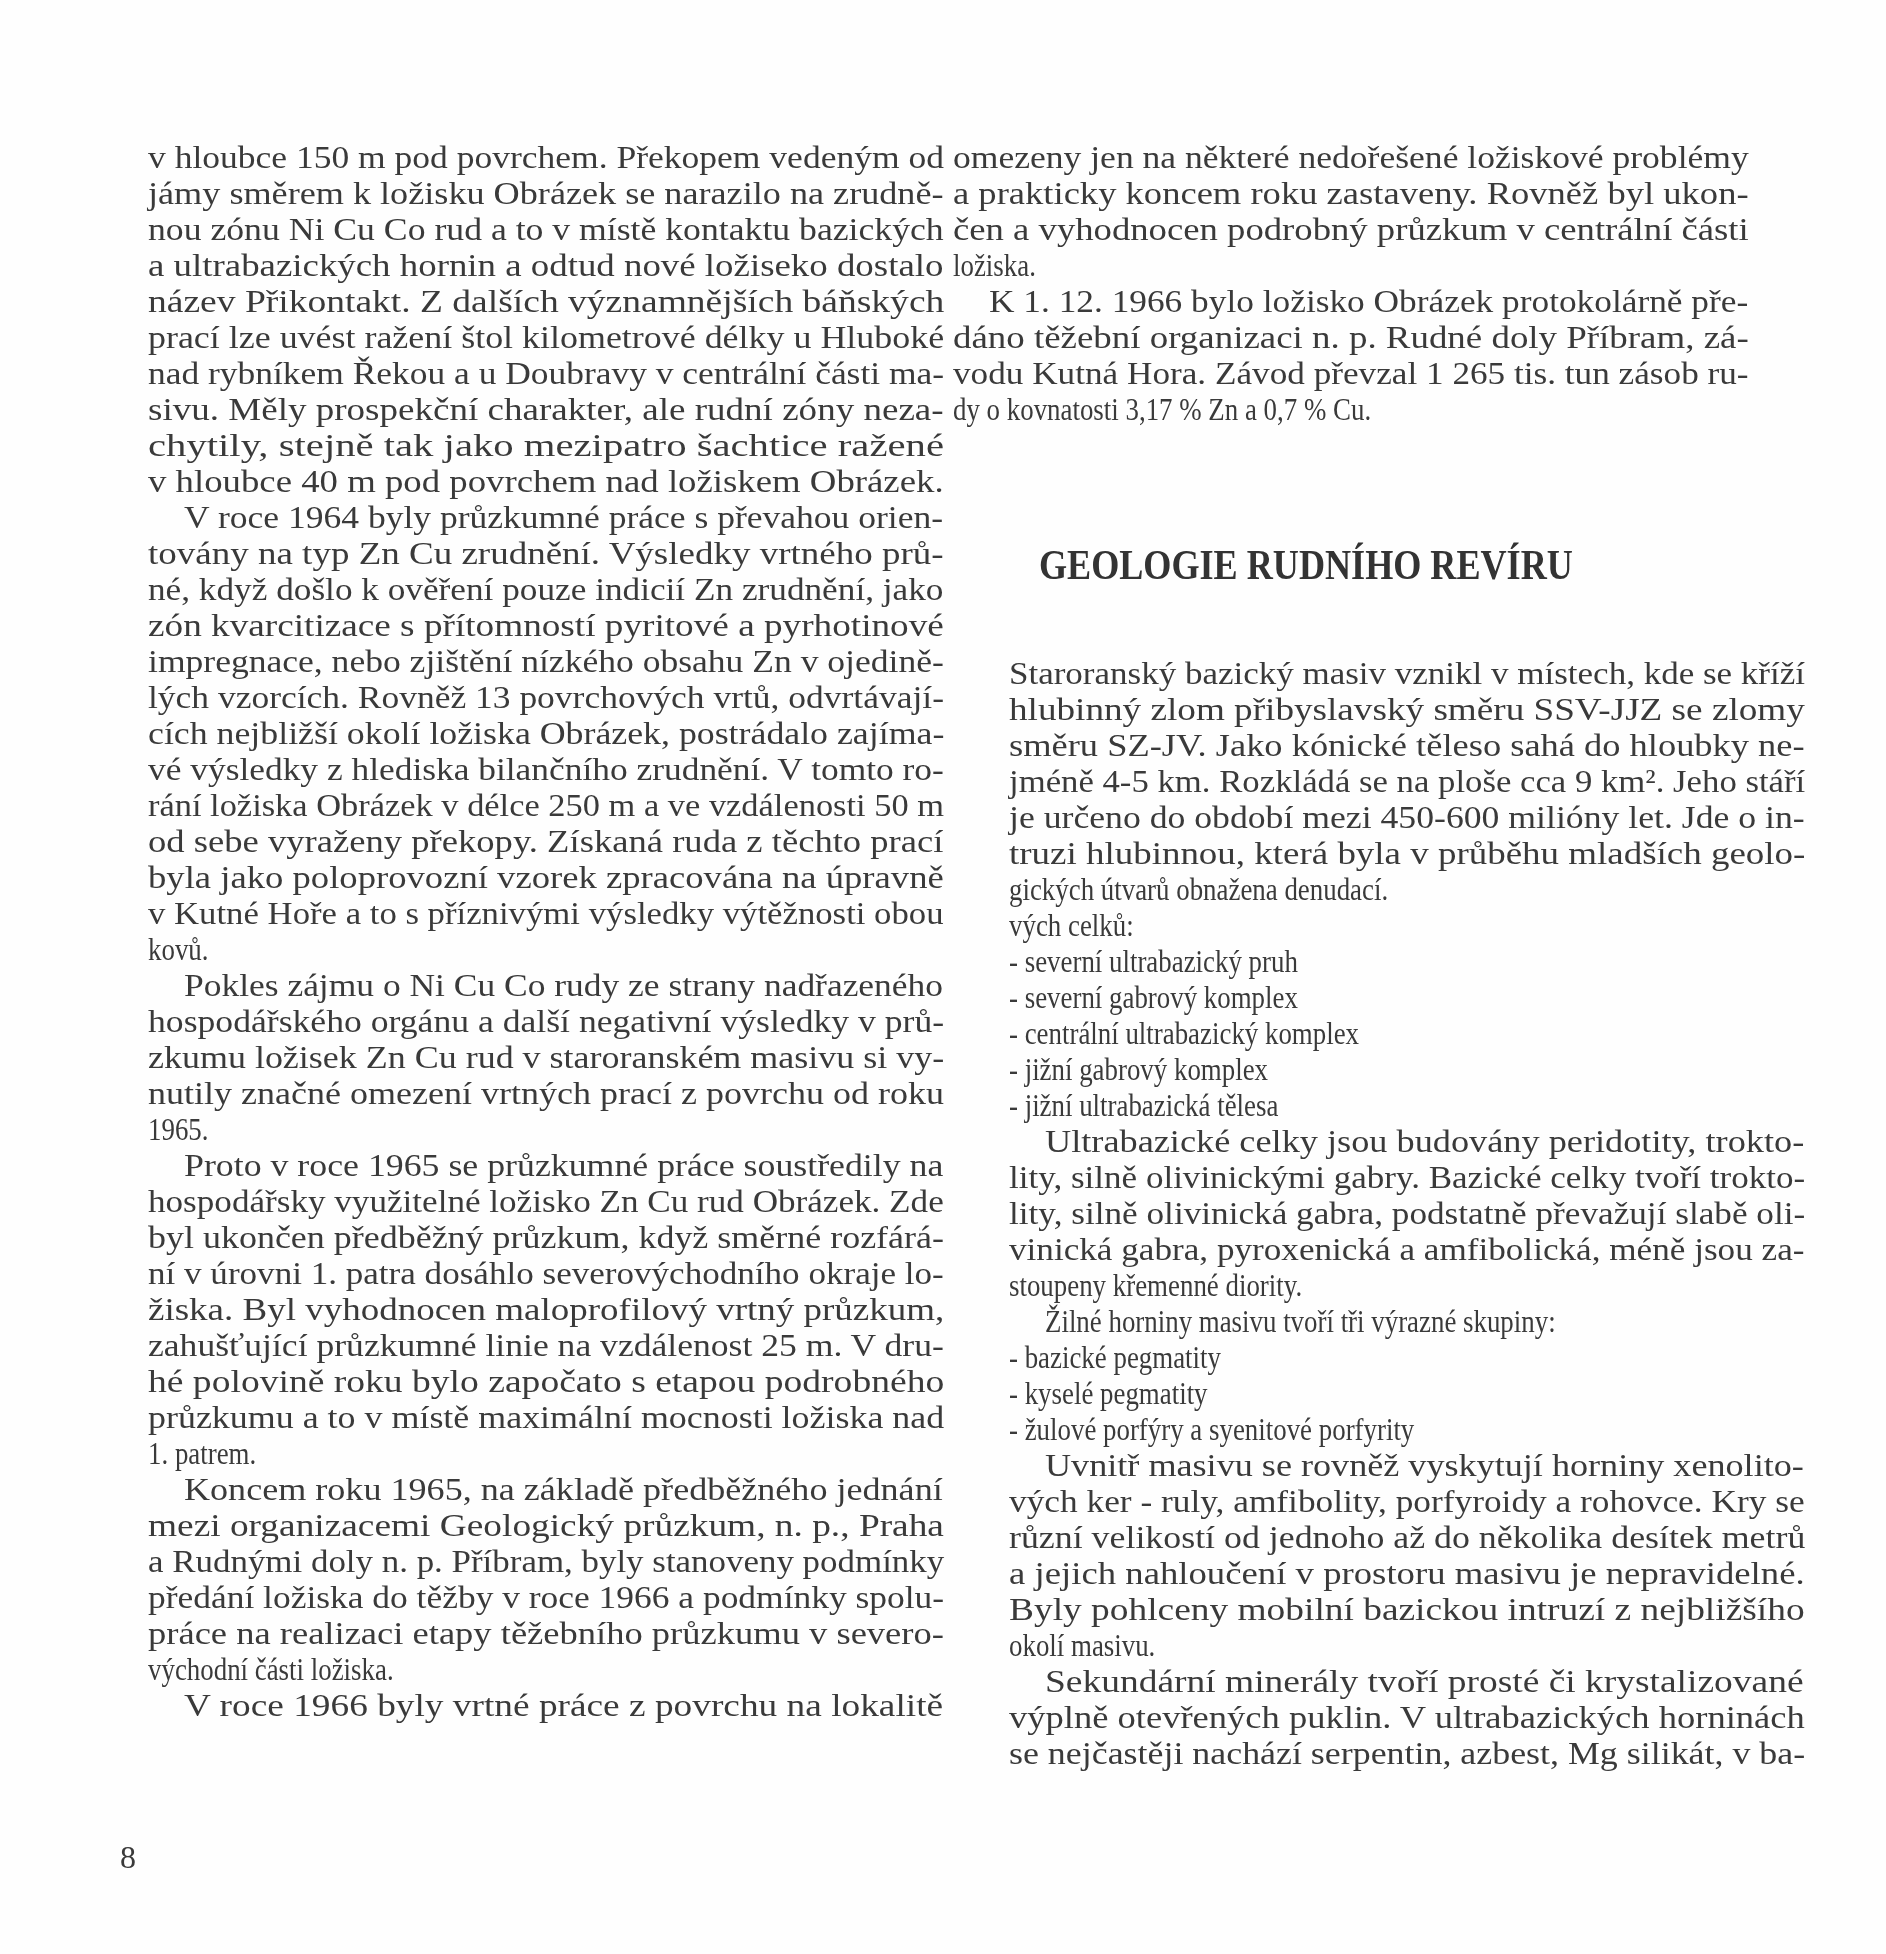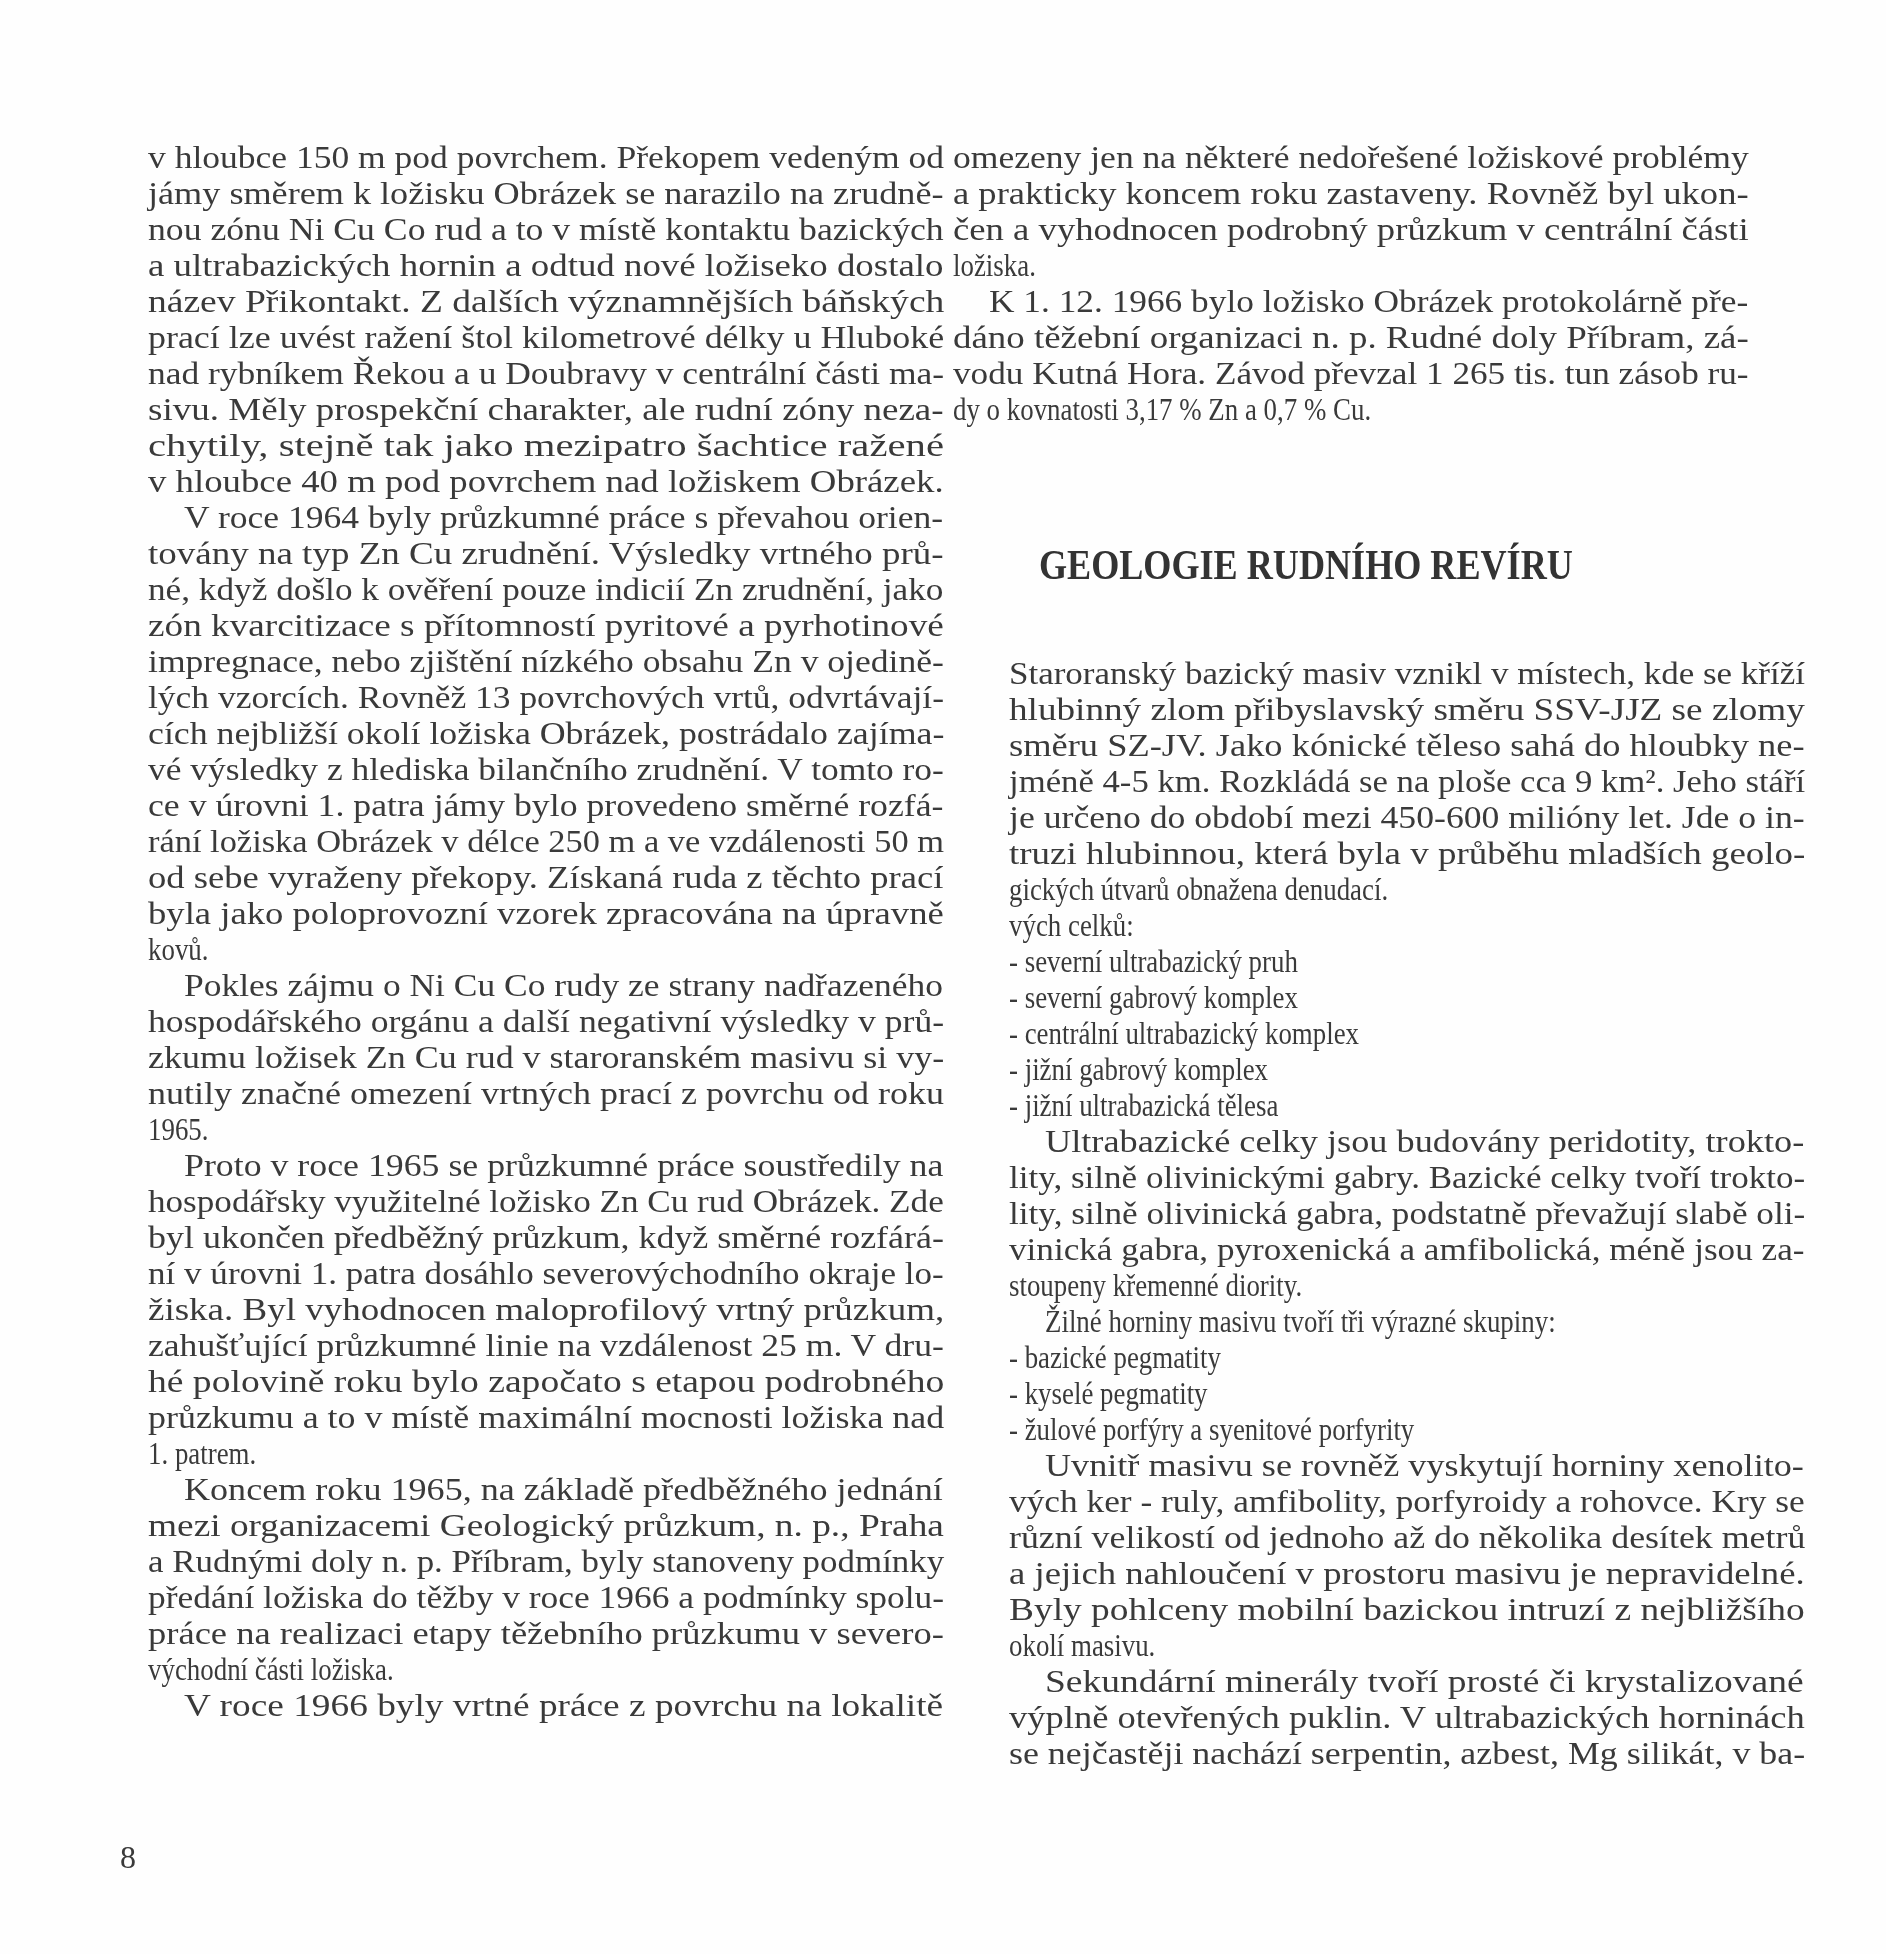--- a/index.html
+++ b/index.html
@@ -41,24 +41,24 @@
       <div class="line"><span class="inner" style="transform: scaleX(1.2713); margin-left: 0px;">chytily, stejně tak jako mezipatro šachtice ražené</span></div>
       <div class="line"><span class="inner" style="transform: scaleX(1.1493); margin-left: 0px;">v hloubce 40 m pod povrchem nad ložiskem Obrázek.</span></div>
       <div class="line"><span class="inner" style="transform: scaleX(1.1104); margin-left: 36px;">V roce 1964 byly průzkumné práce s převahou orien-</span></div>
       <div class="line"><span class="inner" style="transform: scaleX(1.1561); margin-left: 0px;">továny na typ Zn Cu zrudnění. Výsledky vrtného prů-</span></div>
       <div class="line"><span class="inner" style="transform: scaleX(1.101); margin-left: 0px;">né, když došlo k ověření pouze indicií Zn zrudnění, jako</span></div>
       <div class="line"><span class="inner" style="transform: scaleX(1.1631); margin-left: 0px;">zón kvarcitizace s přítomností pyritové a pyrhotinové</span></div>
       <div class="line"><span class="inner" style="transform: scaleX(1.1111); margin-left: 0px;">impregnace, nebo zjištění nízkého obsahu Zn v ojedině-</span></div>
       <div class="line"><span class="inner" style="transform: scaleX(1.1086); margin-left: 0px;">lých vzorcích. Rovněž 13 povrchových vrtů, odvrtávají-</span></div>
       <div class="line"><span class="inner" style="transform: scaleX(1.1188); margin-left: 0px;">cích nejbližší okolí ložiska Obrázek, postrádalo zajíma-</span></div>
       <div class="line"><span class="inner" style="transform: scaleX(1.106); margin-left: 0px;">vé výsledky z hlediska bilančního zrudnění. V tomto ro-</span></div>
-      <div class="line"><span class="inner" style="transform: scaleX(1.1162); margin-left: 0px;">ce v úrovni 1. patra jámy bylo provedeno směrné rozfá-</span></div>
       <div class="line"><span class="inner" style="transform: scaleX(1.0754); margin-left: 0px;">rání ložiska Obrázek v délce 250 m a ve vzdálenosti 50 m</span></div>
       <div class="line"><span class="inner" style="transform: scaleX(1.1439); margin-left: 0px;">od sebe vyraženy překopy. Získaná ruda z těchto prací</span></div>
       <div class="line"><span class="inner" style="transform: scaleX(1.1452); margin-left: 0px;">byla jako poloprovozní vzorek zpracována na úpravně</span></div>
+      <div class="line"><span class="inner" style="transform: scaleX(1.085); margin-left: 0px;">v Kutné Hoře a to s příznivými výsledky výtěžnosti obou</span></div>
       <div class="line"><span class="inner" style="transform: scaleX(0.84); margin-left: 0px;">kovů.</span></div>
       <div class="line"><span class="inner" style="transform: scaleX(1.1078); margin-left: 36px;">Pokles zájmu o Ni Cu Co rudy ze strany nadřazeného</span></div>
       <div class="line"><span class="inner" style="transform: scaleX(1.1137); margin-left: 0px;">hospodářského orgánu a další negativní výsledky v prů-</span></div>
       <div class="line"><span class="inner" style="transform: scaleX(1.124); margin-left: 0px;">zkumu ložisek Zn Cu rud v staroranském masivu si vy-</span></div>
       <div class="line"><span class="inner" style="transform: scaleX(1.1253); margin-left: 0px;">nutily značné omezení vrtných prací z povrchu od roku</span></div>
       <div class="line"><span class="inner" style="transform: scaleX(0.84); margin-left: 0px;">1965.</span></div>
       <div class="line"><span class="inner" style="transform: scaleX(1.1185); margin-left: 36px;">Proto v roce 1965 se průzkumné práce soustředily na</span></div>
       <div class="line"><span class="inner" style="transform: scaleX(1.0973); margin-left: 0px;">hospodářsky využitelné ložisko Zn Cu rud Obrázek. Zde</span></div>
       <div class="line"><span class="inner" style="transform: scaleX(1.124); margin-left: 0px;">byl ukončen předběžný průzkum, když směrné rozfárá-</span></div>
       <div class="line"><span class="inner" style="transform: scaleX(1.096); margin-left: 0px;">ní v úrovni 1. patra dosáhlo severovýchodního okraje lo-</span></div>

